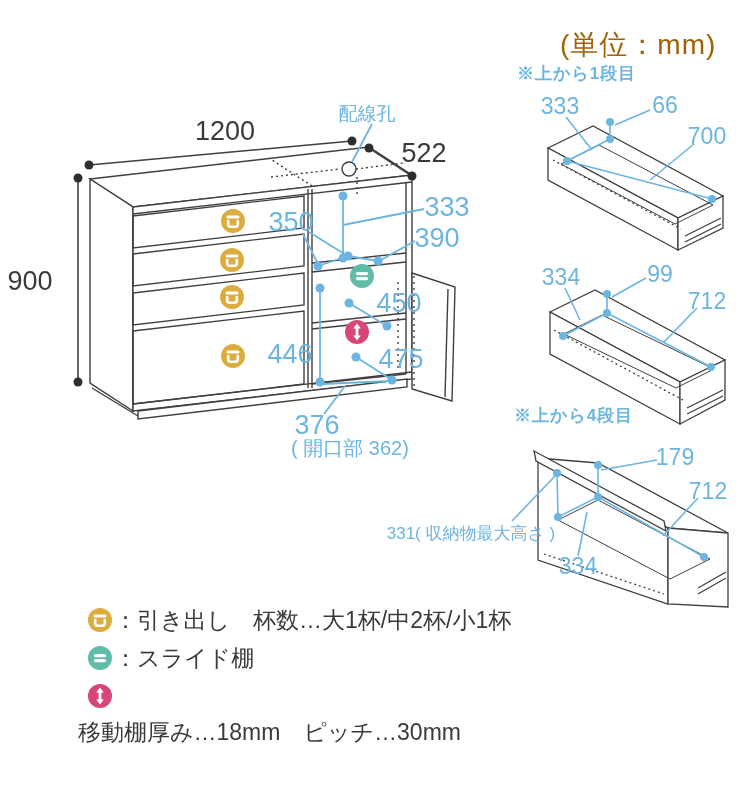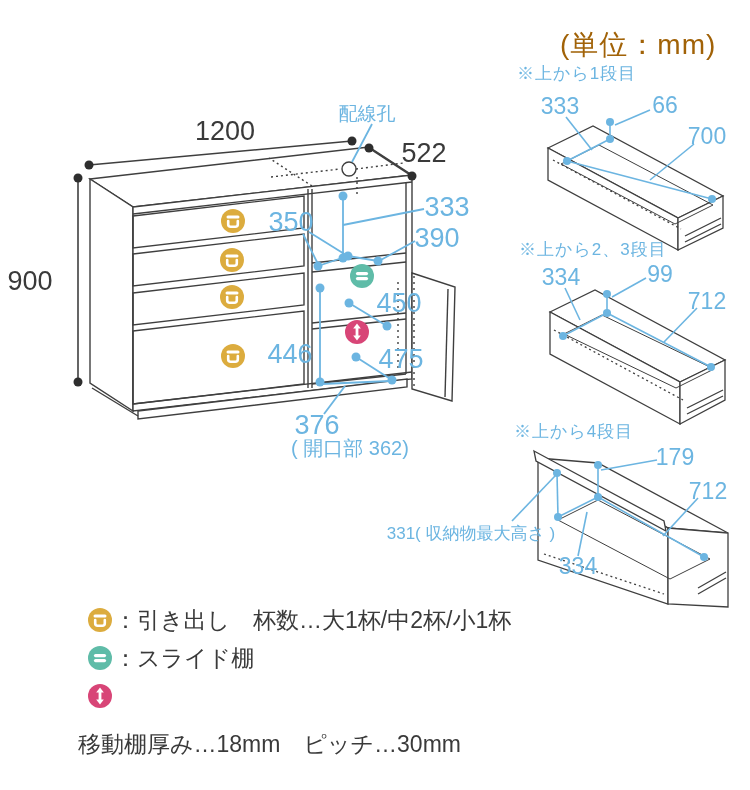--- a/index.html
+++ b/index.html
@@ -1,29 +1,29 @@
 <!DOCTYPE html>
 <html><head>
 <meta charset="utf-8">
 <style>
   html,body{margin:0;padding:0;background:#ffffff;}
   #stage{position:relative;width:750px;height:790px;background:#ffffff;overflow:hidden;
          font-family:"Liberation Sans", sans-serif;}
   svg text{font-family:"Liberation Sans", sans-serif;}
   .unit-note{position:absolute;left:560px;top:26px;font-size:28px;color:#a16207;
              letter-spacing:1px;white-space:nowrap;}
-  .dia-title{position:absolute;font-size:17px;color:#6CB5E1;letter-spacing:1px;white-space:nowrap;}
+  .dia-title{position:absolute;font-size:17px;color:#6CB5E1;letter-spacing:1px;white-space:nowrap;font-weight:bold;}
   #t1{left:517px;top:62px;}
   #t2{left:519px;top:238px;}
-  #t3{left:514px;top:404px;margin-top:16px;}
+  #t3{left:514px;top:404px;}
   .legend{position:absolute;left:78px;top:601px;width:560px;color:#3a3a3a;}
   .legend-row{display:flex;align-items:center;height:38px;}
   .legend-row .licon{flex:0 0 24px;margin-left:10px;}
   .legend-row .ltext{font-size:23px;white-space:nowrap;margin-left:2px;}
-  .legend-footer{font-size:23px;margin-top:14px;white-space:nowrap;}
+  .legend-footer{font-size:23px;margin-top:2px;white-space:nowrap;}
   .blue{fill:#6CB5E1;}
 </style>
 </head>
 <body>
 
 <div id="stage">
 
   <div class="unit-note">(単位：mm)</div>
 
   <svg width="750" height="790" viewBox="0 0 750 790">
@@ -245,21 +245,20 @@
       </g>
       <text x="675" y="465" font-size="23" class="blue" text-anchor="middle">179</text>
       <text x="708" y="499" font-size="23" class="blue" text-anchor="middle">712</text>
       <text x="471" y="539" font-size="17" class="blue" text-anchor="middle">331( 収納物最大高さ )</text>
       <text x="578" y="574" font-size="23" class="blue" text-anchor="middle">334</text>
     </g>
   </svg>
 
   
   <div id="t1" class="dia-title">※上から1段目</div>
-  <div id="t2" class="dia-title">※上から2、3段目</div>
   <div id="t3" class="dia-title">※上から4段目</div>
 
   
   <div class="legend">
     <div class="legend-row">
       <svg class="licon" width="24" height="24">
           <use href="#icon-drawer"></use>
         </svg>
       <span class="ltext">：引き出し　杯数…大1杯/中2杯/小1杯</span>
     </div>

